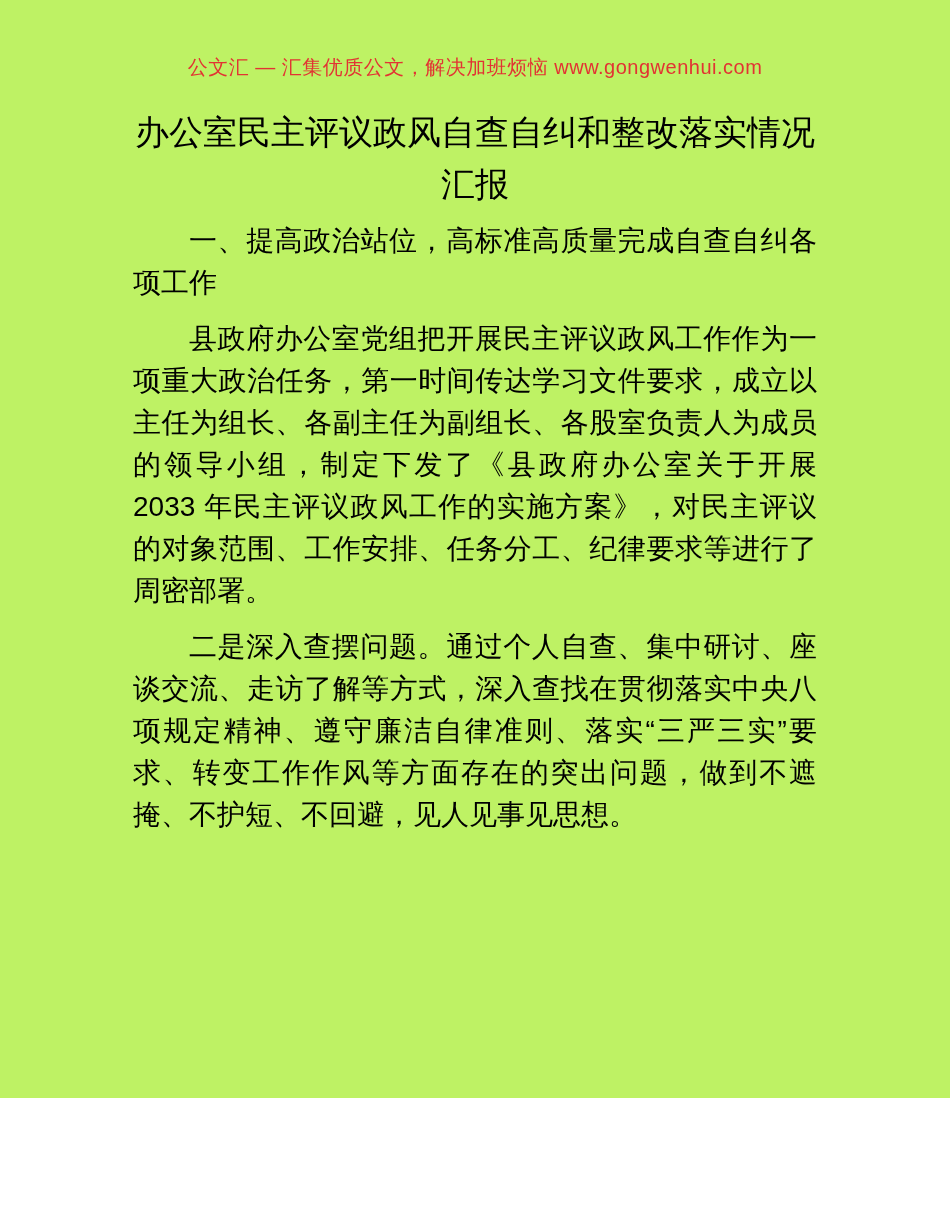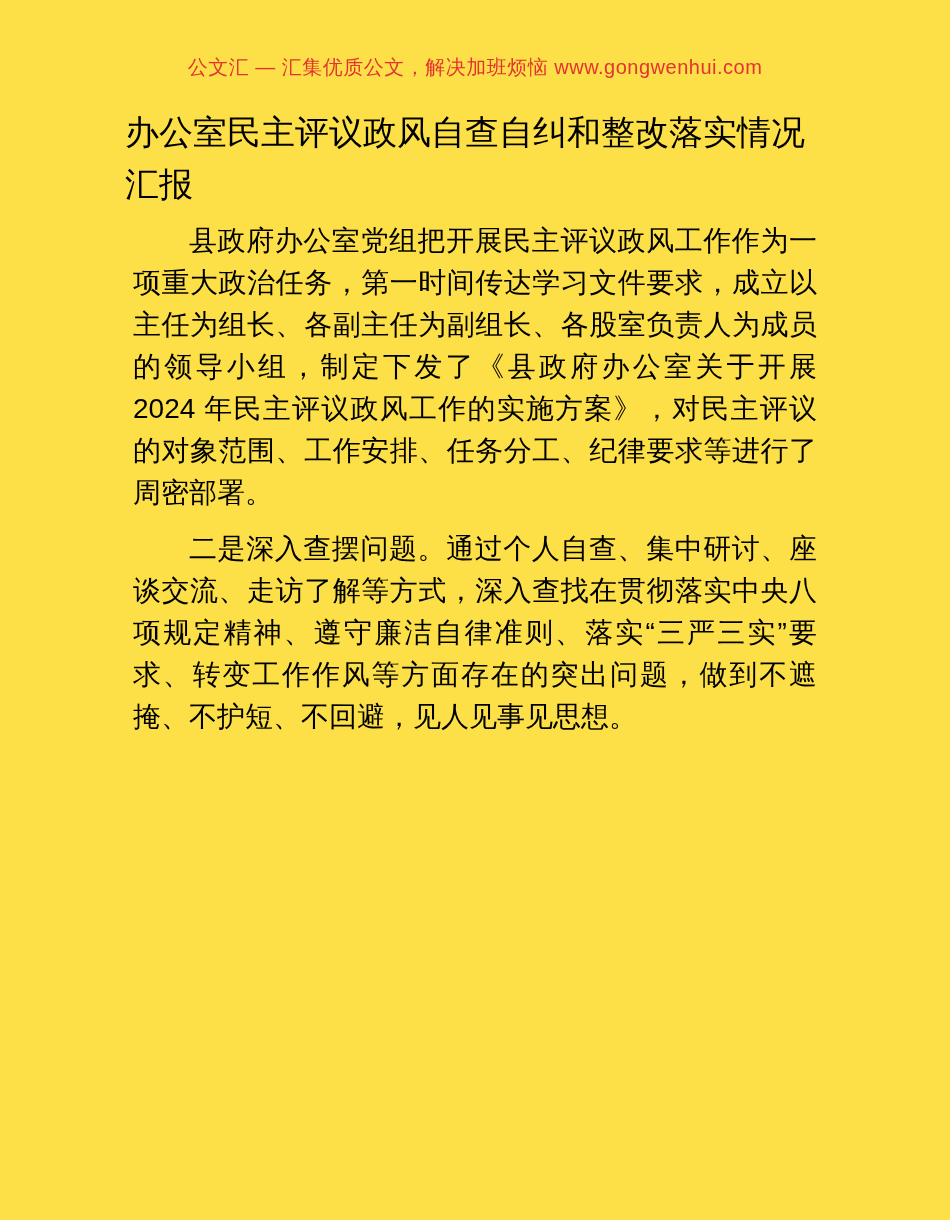--- a/index.html
+++ b/index.html
@@ -3,40 +3,41 @@
 <meta charset="utf-8">
 <style>
   html, body {
     margin: 0;
     padding: 0;
     background: #ffffff;
   }
   .page {
     position: relative;
     width: 950px;
-    height: 1220px;
+    height: 1098px;
     margin: 0 auto;
-    background: #fde047;
+    background: #bef264;
     color: #000000;
     font-family: "Liberation Sans", "DejaVu Sans", sans-serif;
     box-sizing: border-box;
     overflow: hidden;
   }
   .watermark {
     padding-top: 54px;
     text-align: center;
     font-size: 20px;
     line-height: 26px;
     color: #e23333;
     letter-spacing: 0.5px;
     white-space: nowrap;
   }
   .doc-title {
     width: 700px;
     margin: 26px auto 0;
+    text-align: center;
     font-size: 34px;
     font-weight: 400;
     line-height: 52px;
     color: #000000;
   }
   .doc-body {
     margin: 10px 133px 0;
     font-size: 28px;
     line-height: 42px;
     text-align: justify;
@@ -59,20 +60,21 @@
 <div class="page">
 
   <div class="watermark">
     <span>公文汇 — 汇集优质公文，解决加班烦恼 www.gongwenhui.com</span>
   </div>
 
   <h1 class="doc-title">办公室民主评议政风自查自纠和整改落实情况汇报</h1>
 
   <div class="doc-body">
 
+    <p class="para section-heading">一、提高政治站位，高标准高质量完成自查自纠各项工作</p>
 
-    <p class="para">县政府办公室党组把开展民主评议政风工作作为一项重大政治任务，第一时间传达学习文件要求，成立以主任为组长、各副主任为副组长、各股室负责人为成员的领导小组，制定下发了《县政府办公室关于开展 2024 年民主评议政风工作的实施方案》，对民主评议的对象范围、工作安排、任务分工、纪律要求等进行了周密部署。</p>
+    <p class="para">县政府办公室党组把开展民主评议政风工作作为一项重大政治任务，第一时间传达学习文件要求，成立以主任为组长、各副主任为副组长、各股室负责人为成员的领导小组，制定下发了《县政府办公室关于开展 2033 年民主评议政风工作的实施方案》，对民主评议的对象范围、工作安排、任务分工、纪律要求等进行了周密部署。</p>
 
 
     <p class="para">二是深入查摆问题。通过个人自查、集中研讨、座谈交流、走访了解等方式，深入查找在贯彻落实中央八项规定精神、遵守廉洁自律准则、落实“三严三实”要求、转变工作作风等方面存在的突出问题，做到不遮掩、不护短、不回避，见人见事见思想。</p>
   </div>
 
 </div>
 
 </body></html>

